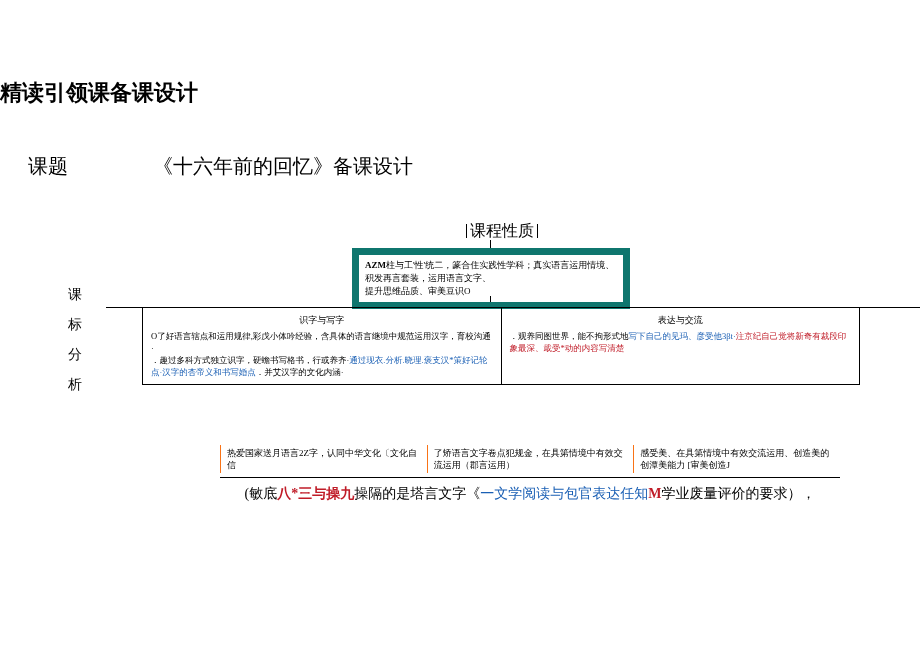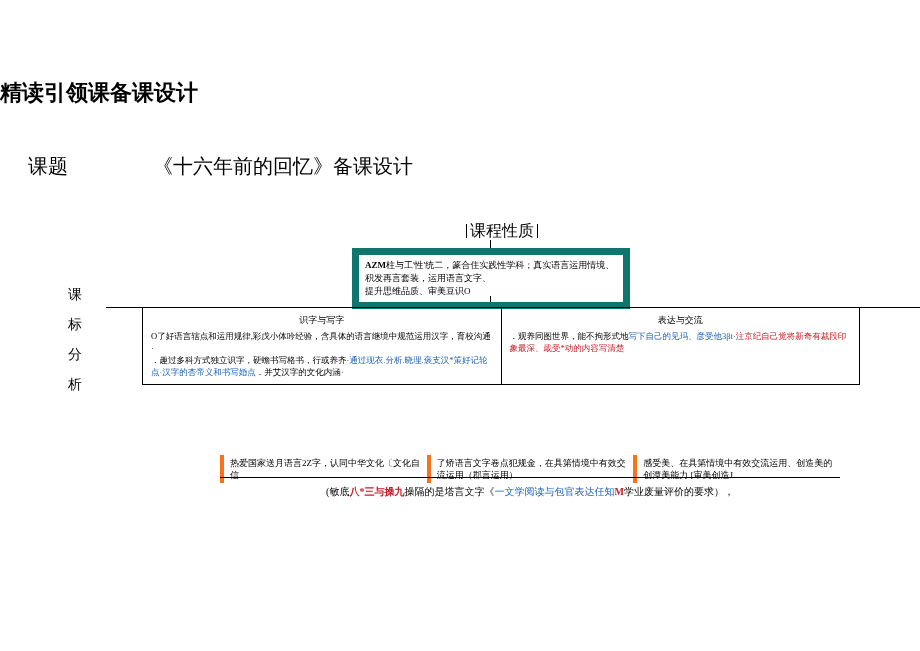--- a/index.html
+++ b/index.html
@@ -99,38 +99,37 @@
       position: absolute;
       left: 220px;
       top: 445px;
       width: 620px;
       display: flex;
       font-size: 9px;
       line-height: 12px;
     }
     .bcol {
       flex: 1;
-      border-left: 4px solid #f97316;
+      border-left: 1px solid #f97316;
       padding: 2px 6px;
-      margin-top: 10px;
     }
     .bottom-line {
       position: absolute;
       left: 220px;
       top: 477px;
       width: 620px;
       border-top: 1px solid #000;
     }
     .caption {
       position: absolute;
       left: 220px;
       top: 485px;
       width: 620px;
       text-align: center;
-      font-size: 10px;
+      font-size: 14px;
     }
     .caption .red { color: #c01c28; font-weight: bold; }
     .caption .blue { color: #1a5fb4; }
     .vconn { position: absolute; width: 1px; background: #000; }
     .vc1 { left: 490px; top: 240px; height: 8px; }
     .vc2 { left: 490px; top: 296px; height: 11px; }
   </style>
 </head>
 <body>
 

